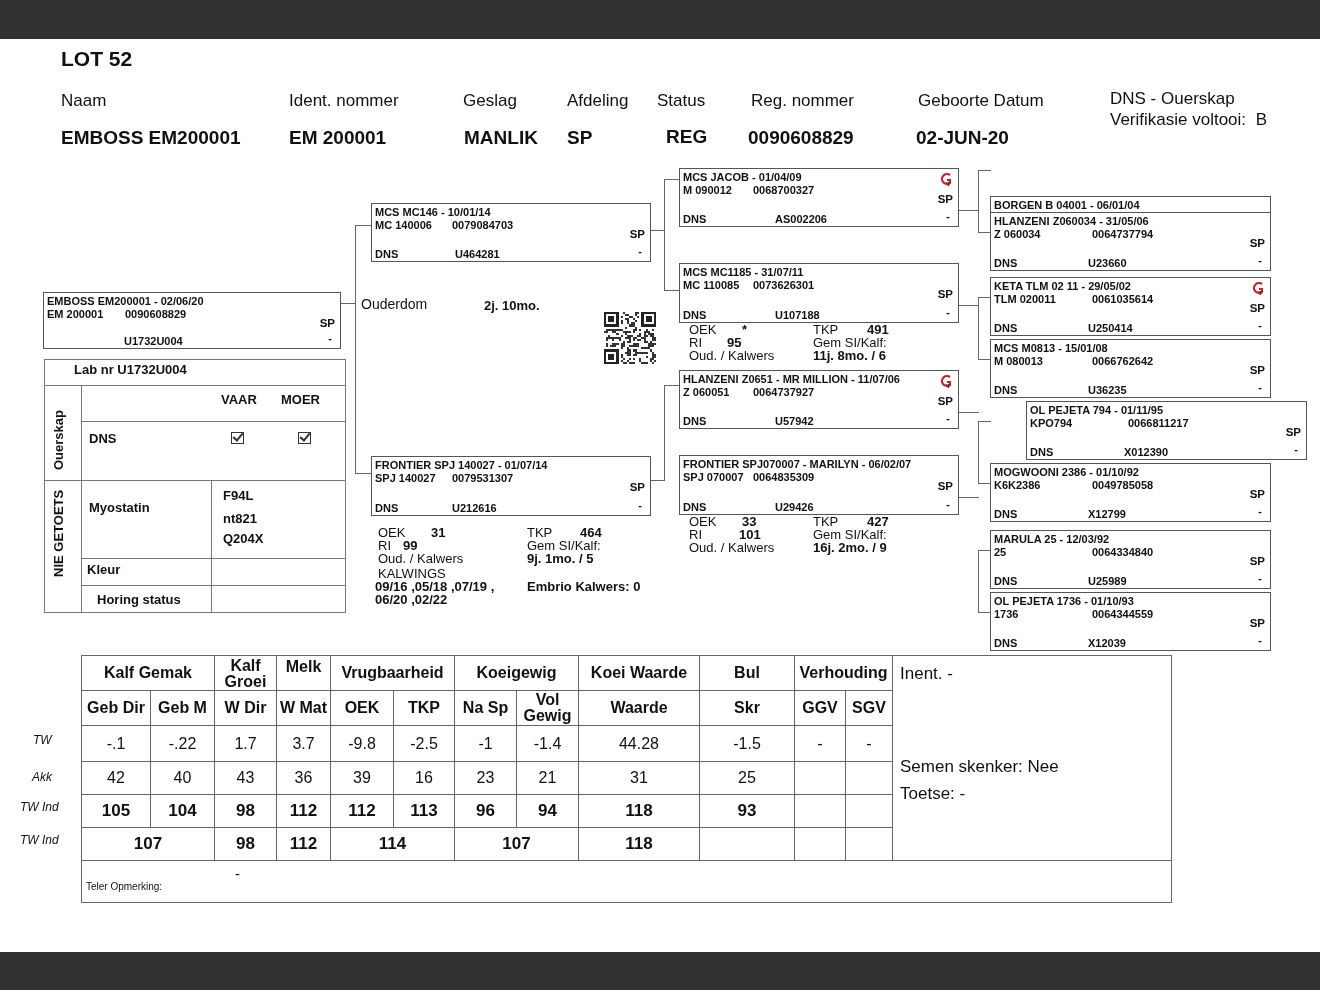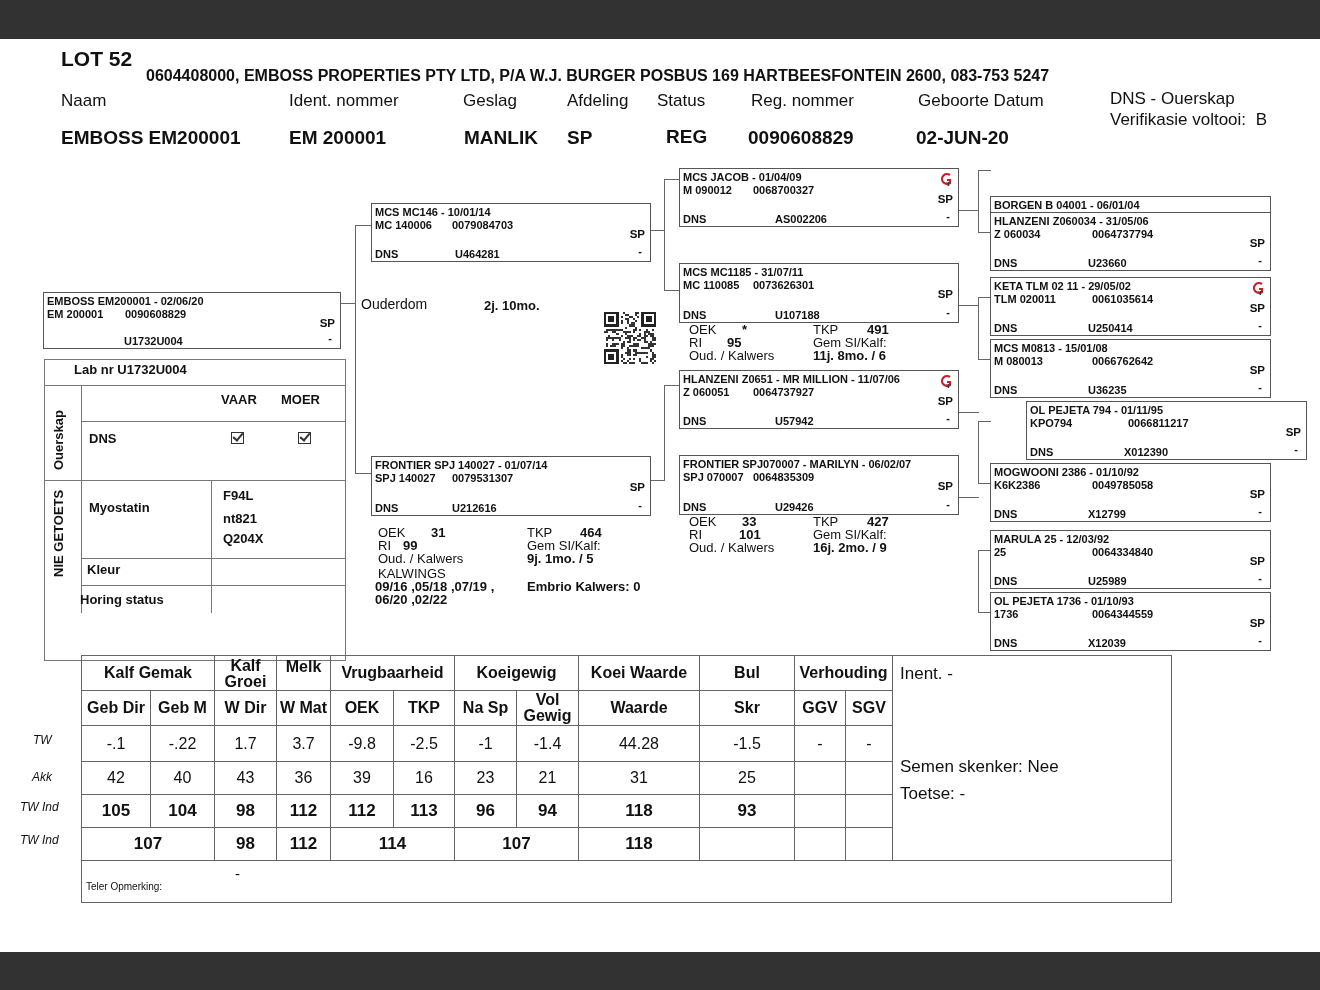--- a/index.html
+++ b/index.html
@@ -27,42 +27,41 @@
   .pbox .gt { position: absolute; right: 4px; top: 3px; width: 15px; height: 15px; }
   .line { position: absolute; background: #666; }
   .h { height: 1.2px; }
   .v { width: 1.2px; }
 
   .stats { position: absolute; font-size: 13px; line-height: 13px; }
   .stats .row { position: relative; height: 13px; white-space: nowrap; }
   .stats span { position: absolute; white-space: nowrap; }
 
   
-  .labtab { position: absolute; left: 44px; top: 320px; width: 302px; height: 302px; border: 1.5px solid #777; }
+  .labtab { position: absolute; left: 44px; top: 320px; width: 302px; height: 254px; border: 1.5px solid #777; }
   .labtab .cell { position: absolute; font-size: 13px; font-weight: bold; white-space: nowrap; }
   .vtext { position: absolute; transform: rotate(-90deg); transform-origin: left top; font-size: 13px; font-weight: bold; white-space: nowrap; }
   .chk { position: absolute; width: 13px; height: 12px; border: 1.5px solid #333; }
   .chk::after { content: ""; position: absolute; left: 3px; top: -2px; width: 4px; height: 8px; border-right: 2px solid #333; border-bottom: 2px solid #333; transform: rotate(40deg); }
 
   
   .ebv { position: absolute; left: 81px; top: 616px; border-collapse: collapse; font-size: 16px; }
   .ebv td { border: 1.2px solid #666; text-align: center; padding: 0; }
   .ebv .hd { font-weight: bold; font-size: 16px; }
   .ebv .bold { font-weight: bold; font-size: 17px; }
   .rowlbl { position: absolute; font-size: 12px; left: 20px; white-space: nowrap; font-style: italic; }
   .qr { position: absolute; left: 603px; top: 273px; width: 54px; height: 52px; }
 </style>
 </head>
 <body>
 
 <div class="bar-top"></div>
 
 <div class="page">
   <div class="abs lot">LOT 52</div>
-  <div class="abs owner">0604408000, EMBOSS PROPERTIES PTY LTD, P/A W.J. BURGER POSBUS 169 HARTBEESFONTEIN 2600, 083-753 5247</div>
 
   <div class="abs hdr-label" style="left:61px">Naam</div>
   <div class="abs hdr-label" style="left:289px">Ident. nommer</div>
   <div class="abs hdr-label" style="left:463px">Geslag</div>
   <div class="abs hdr-label" style="left:567px">Afdeling</div>
   <div class="abs hdr-label" style="left:657px">Status</div>
   <div class="abs hdr-label" style="left:751px">Reg. nommer</div>
   <div class="abs hdr-label" style="left:918px">Geboorte Datum</div>
   <div class="abs hdr-label" style="left:1110px;top:50px">DNS - Ouerskap</div>
   <div class="abs hdr-label" style="left:1110px;top:71px">
@@ -357,21 +356,21 @@
     <div class="cell" style="left:236px;top:32px">MOER</div>
     <div class="cell" style="left:44px;top:71px">DNS</div>
     <div class="chk" style="left:186px;top:72px"></div>
     <div class="chk" style="left:253px;top:72px"></div>
     <div class="vtext" style="left:6px;top:217px">NIE GETOETS</div>
     <div class="cell" style="left:44px;top:140px">Myostatin</div>
     <div class="cell" style="left:178px;top:128px">F94L</div>
     <div class="cell" style="left:178px;top:151px">nt821</div>
     <div class="cell" style="left:178px;top:171px">Q204X</div>
     <div class="cell" style="left:42px;top:202px">Kleur</div>
-    <div class="cell" style="left:35px;top:232px">Horing status</div>
+    <div class="cell" style="left:52px;top:232px">Horing status</div>
   </div>
 
   <div class="rowlbl" style="left:33px;top:694px">TW</div>
   <div class="rowlbl" style="left:32px;top:731px">Akk</div>
   <div class="rowlbl" style="top:761px">TW Ind</div>
   <div class="rowlbl" style="top:794px">TW Ind</div>
 
   <table class="ebv">
     <colgroup>
       <col style="width:69px">

